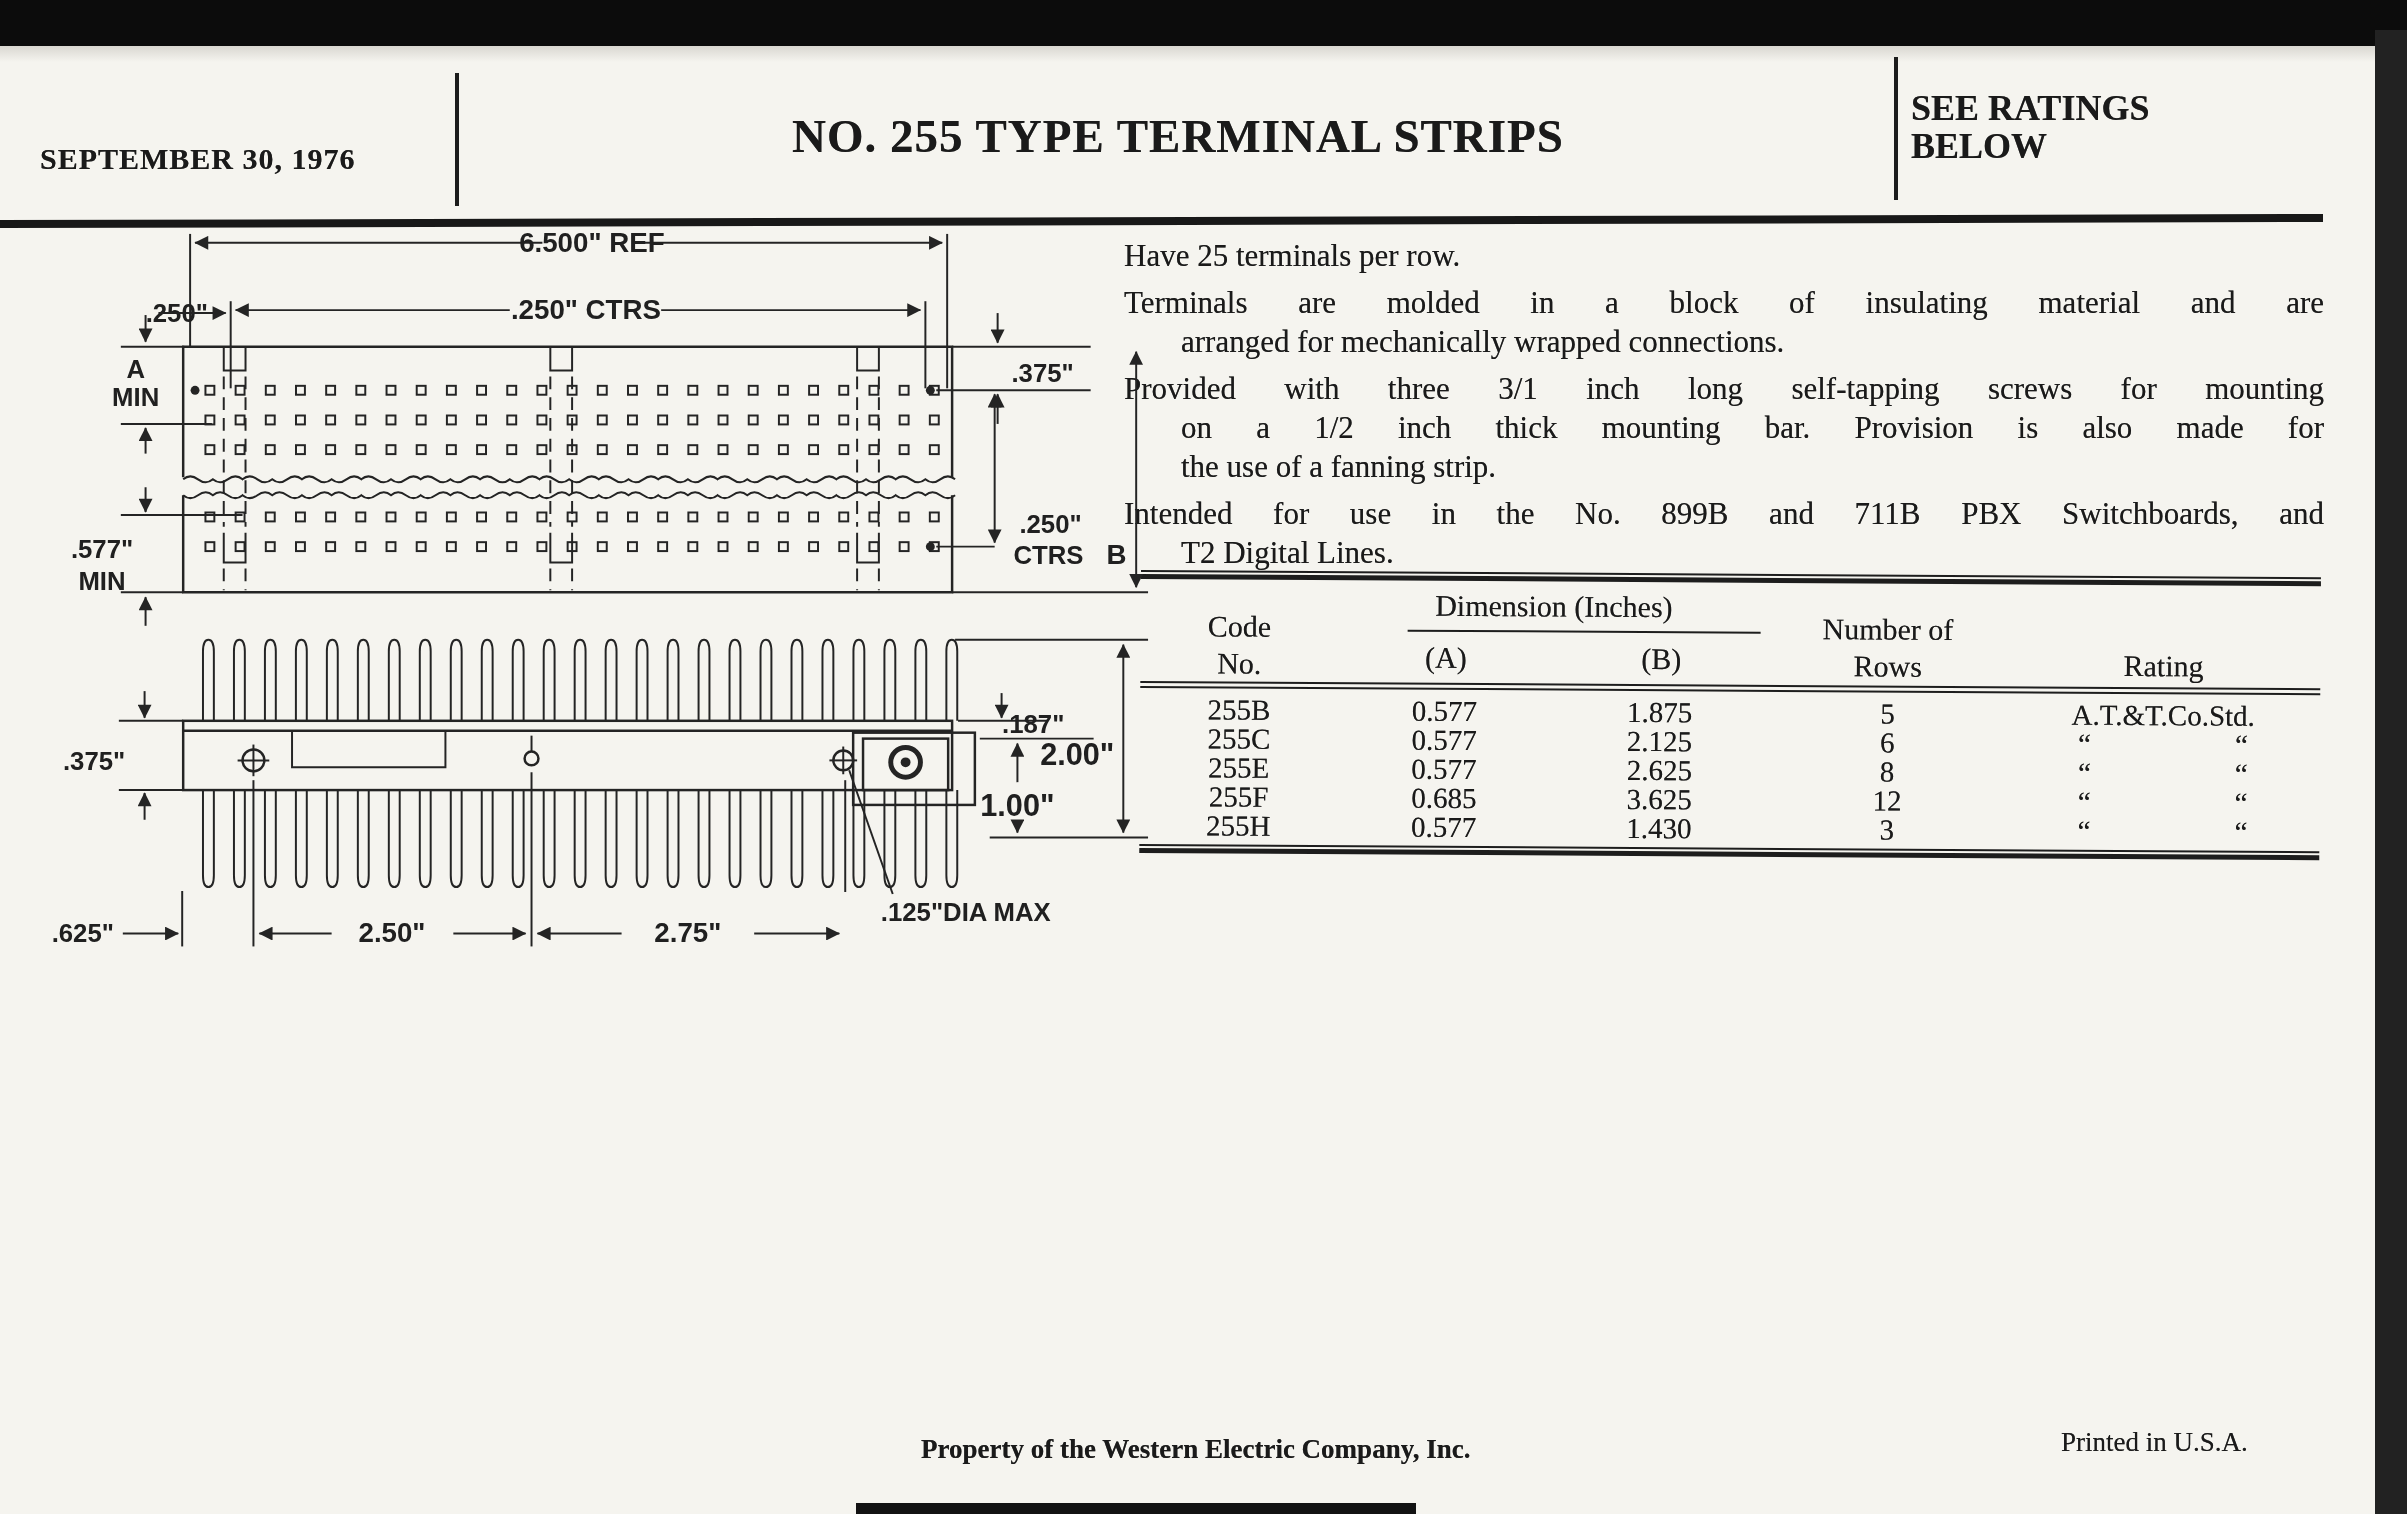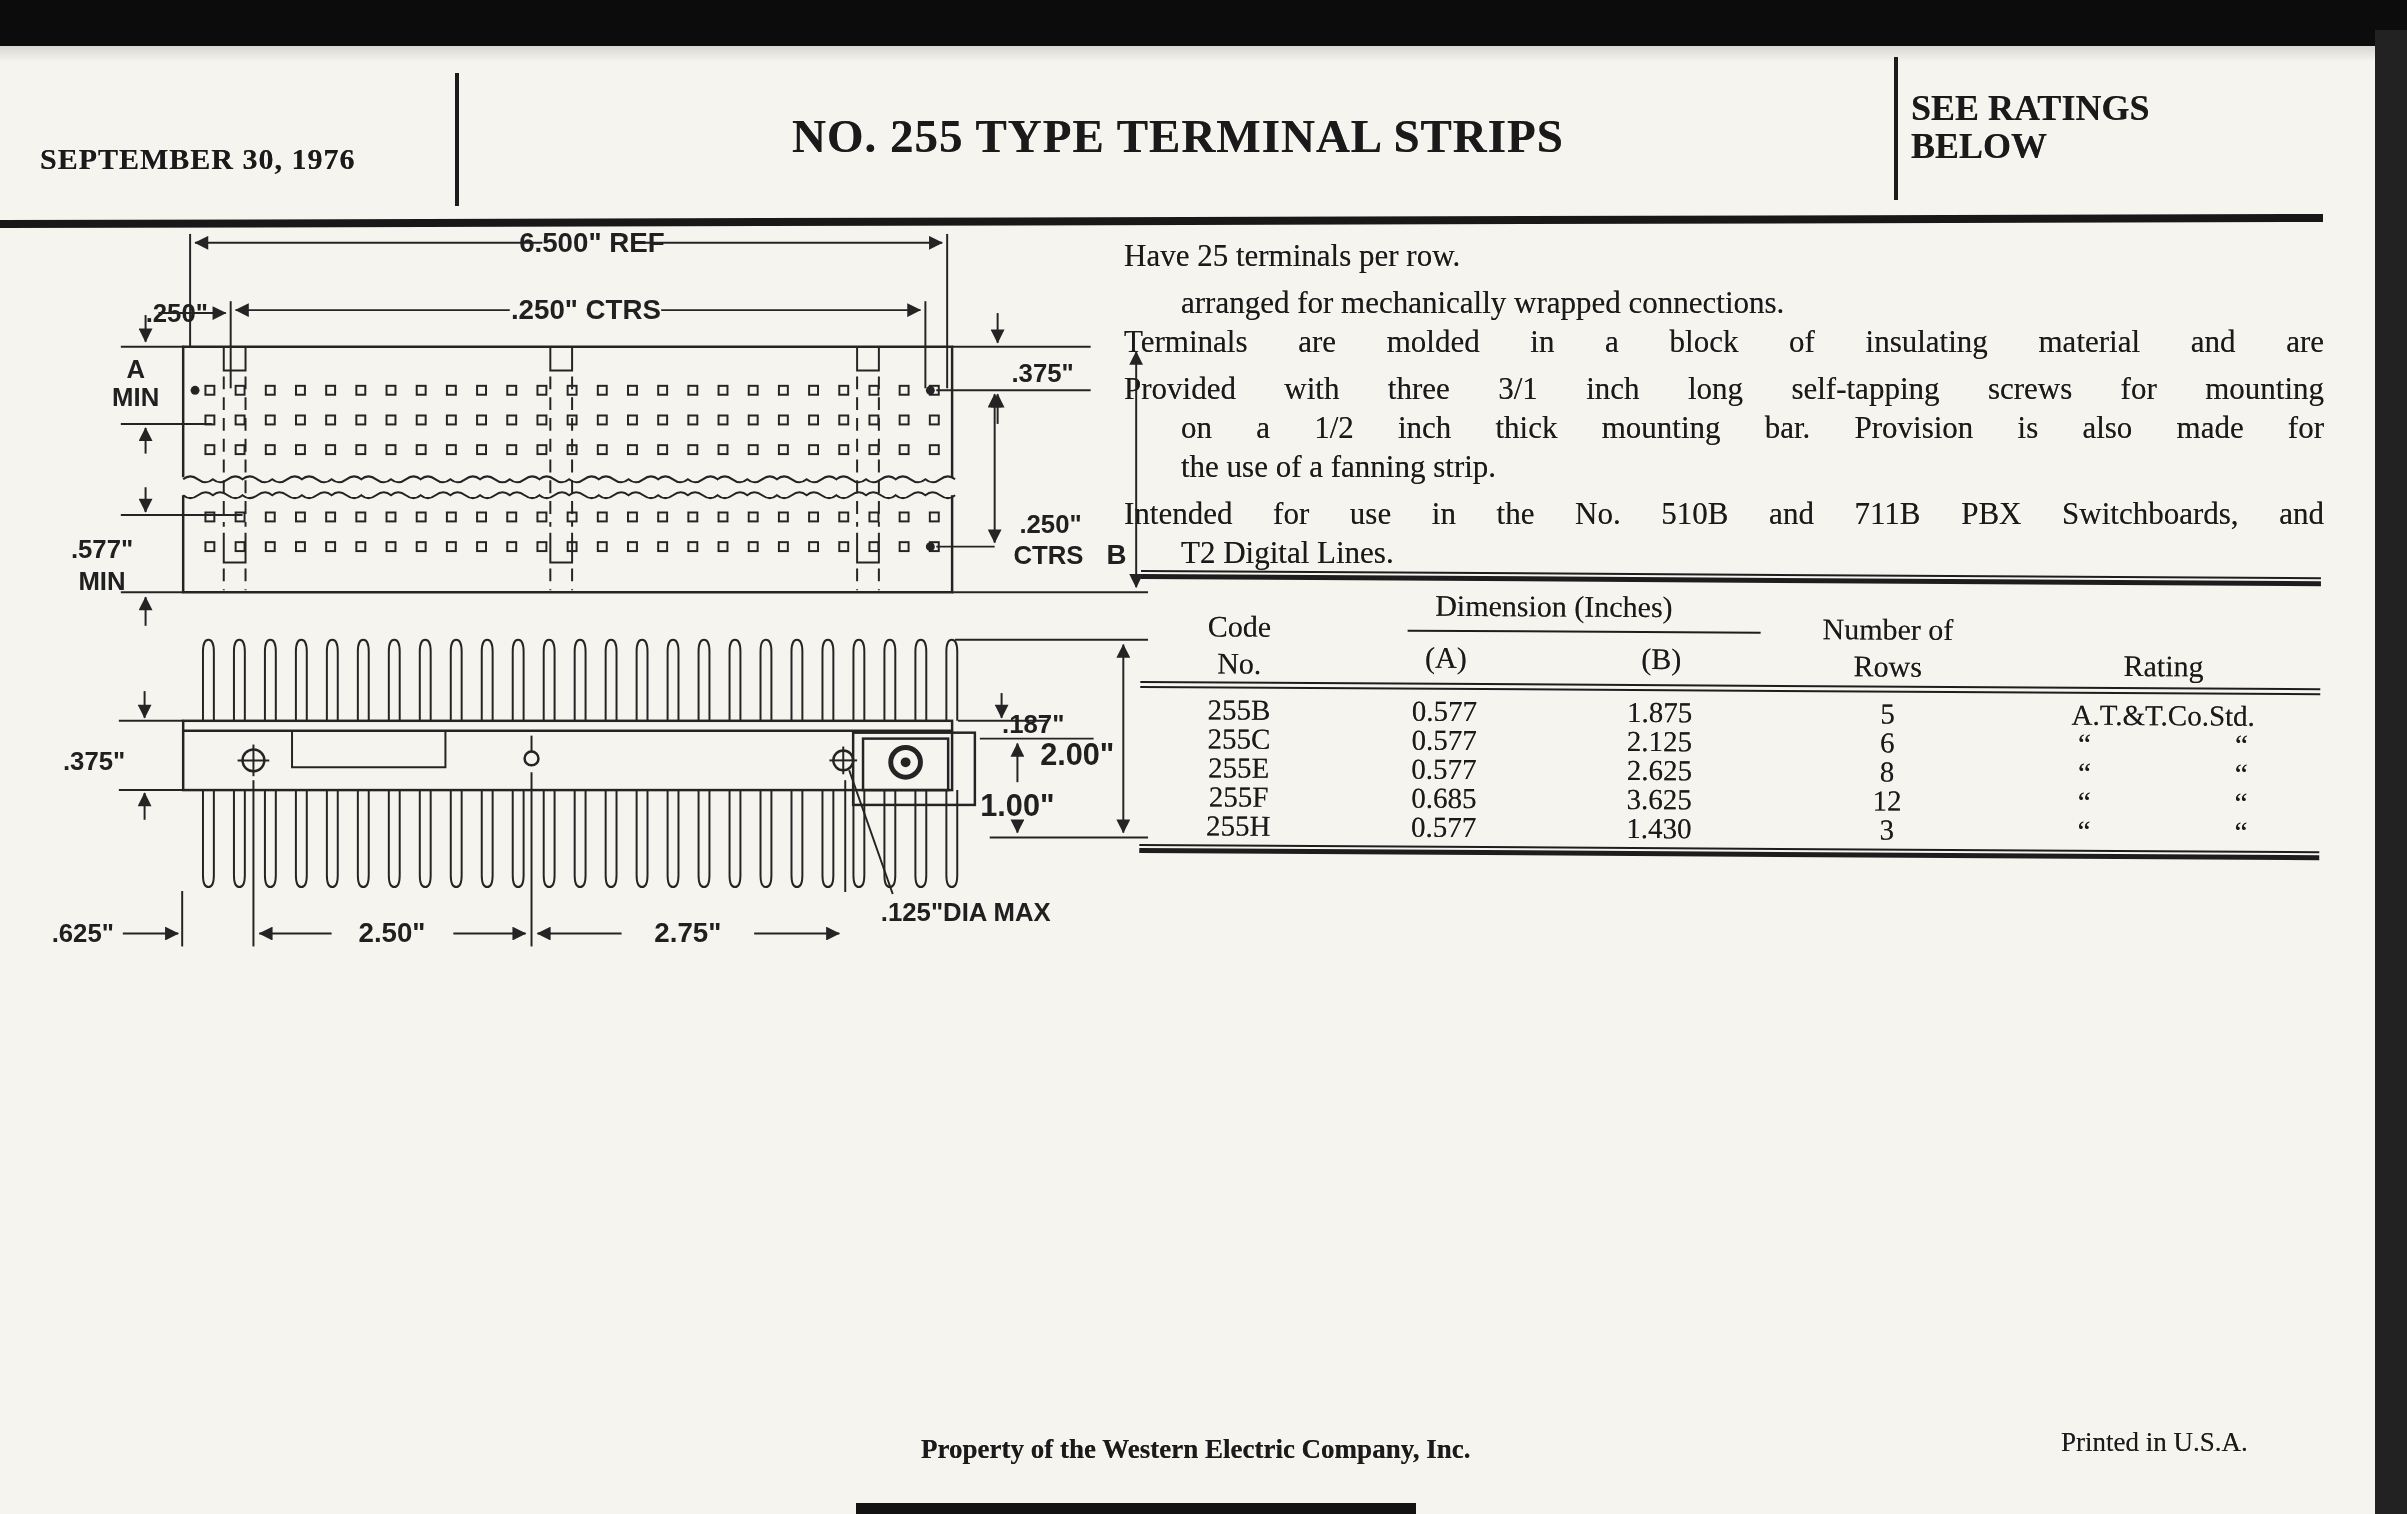--- a/index.html
+++ b/index.html
@@ -87,30 +87,30 @@
     <div>SEE RATINGS</div>
     <div>BELOW</div>
   </div>
   <div class="hdr-rule"></div>
 
   <div class="desc txt" id="desc">
       <div class="para">
         <div class="line">Have 25 terminals per row.</div>
       </div>
       <div class="para">
+        <div class="line jfull">Terminals are molded in a block of insulating material and are</div>
         <div class="line ind">arranged for mechanically wrapped connections.</div>
-        <div class="line jfull">Terminals are molded in a block of insulating material and are</div>
       </div>
       <div class="para">
         <div class="line jfull">Provided with three 3/1 inch long self-tapping screws for mounting</div>
         <div class="line ind jfull">on a 1/2 inch thick mounting bar. Provision is also made for</div>
         <div class="line ind">the use of a fanning strip.</div>
       </div>
       <div class="para">
-        <div class="line jfull">Intended for use in the No. 510B and 711B PBX Switchboards, and</div>
+        <div class="line jfull">Intended for use in the No. 899B and 711B PBX Switchboards, and</div>
         <div class="line ind">T2 Digital Lines.</div>
       </div>
     </div>
 
   <div class="tbl txt">
     <div class="rule-heavy" style="margin-top:6px"></div>
     <div class="thead">
       <div class="w-code th-code">
         <div>Code</div>
         <div>No.</div>

